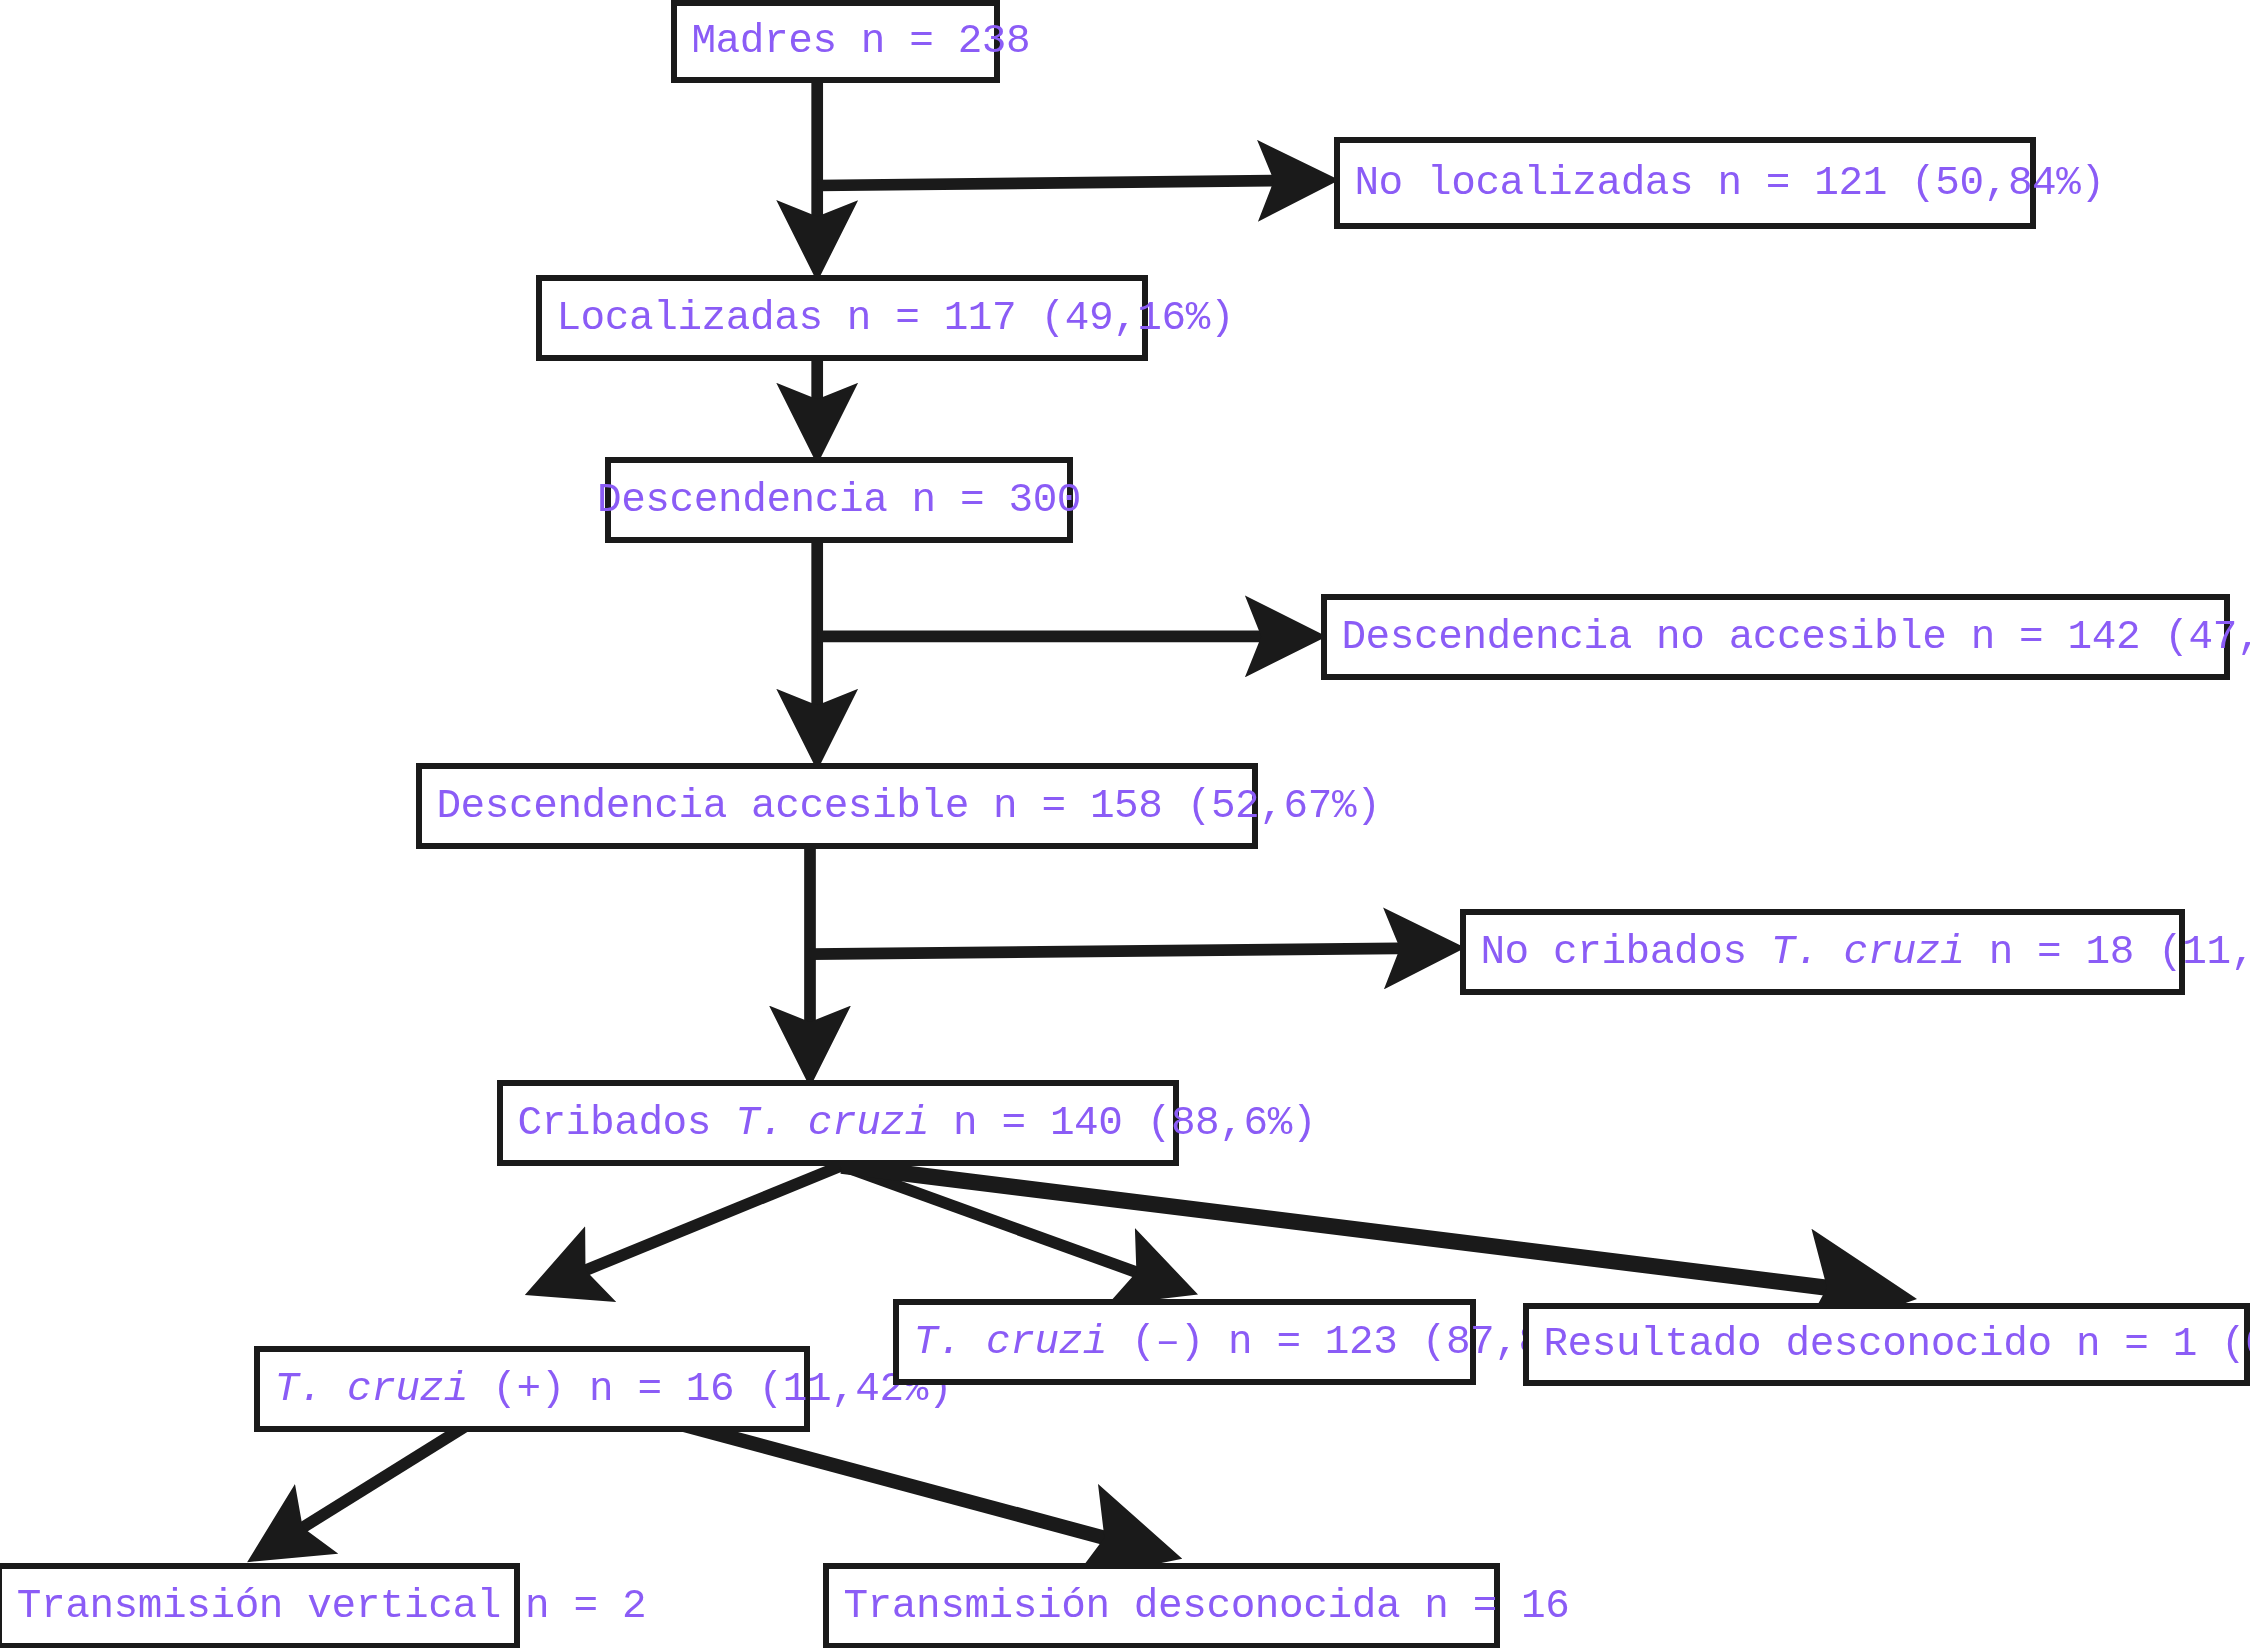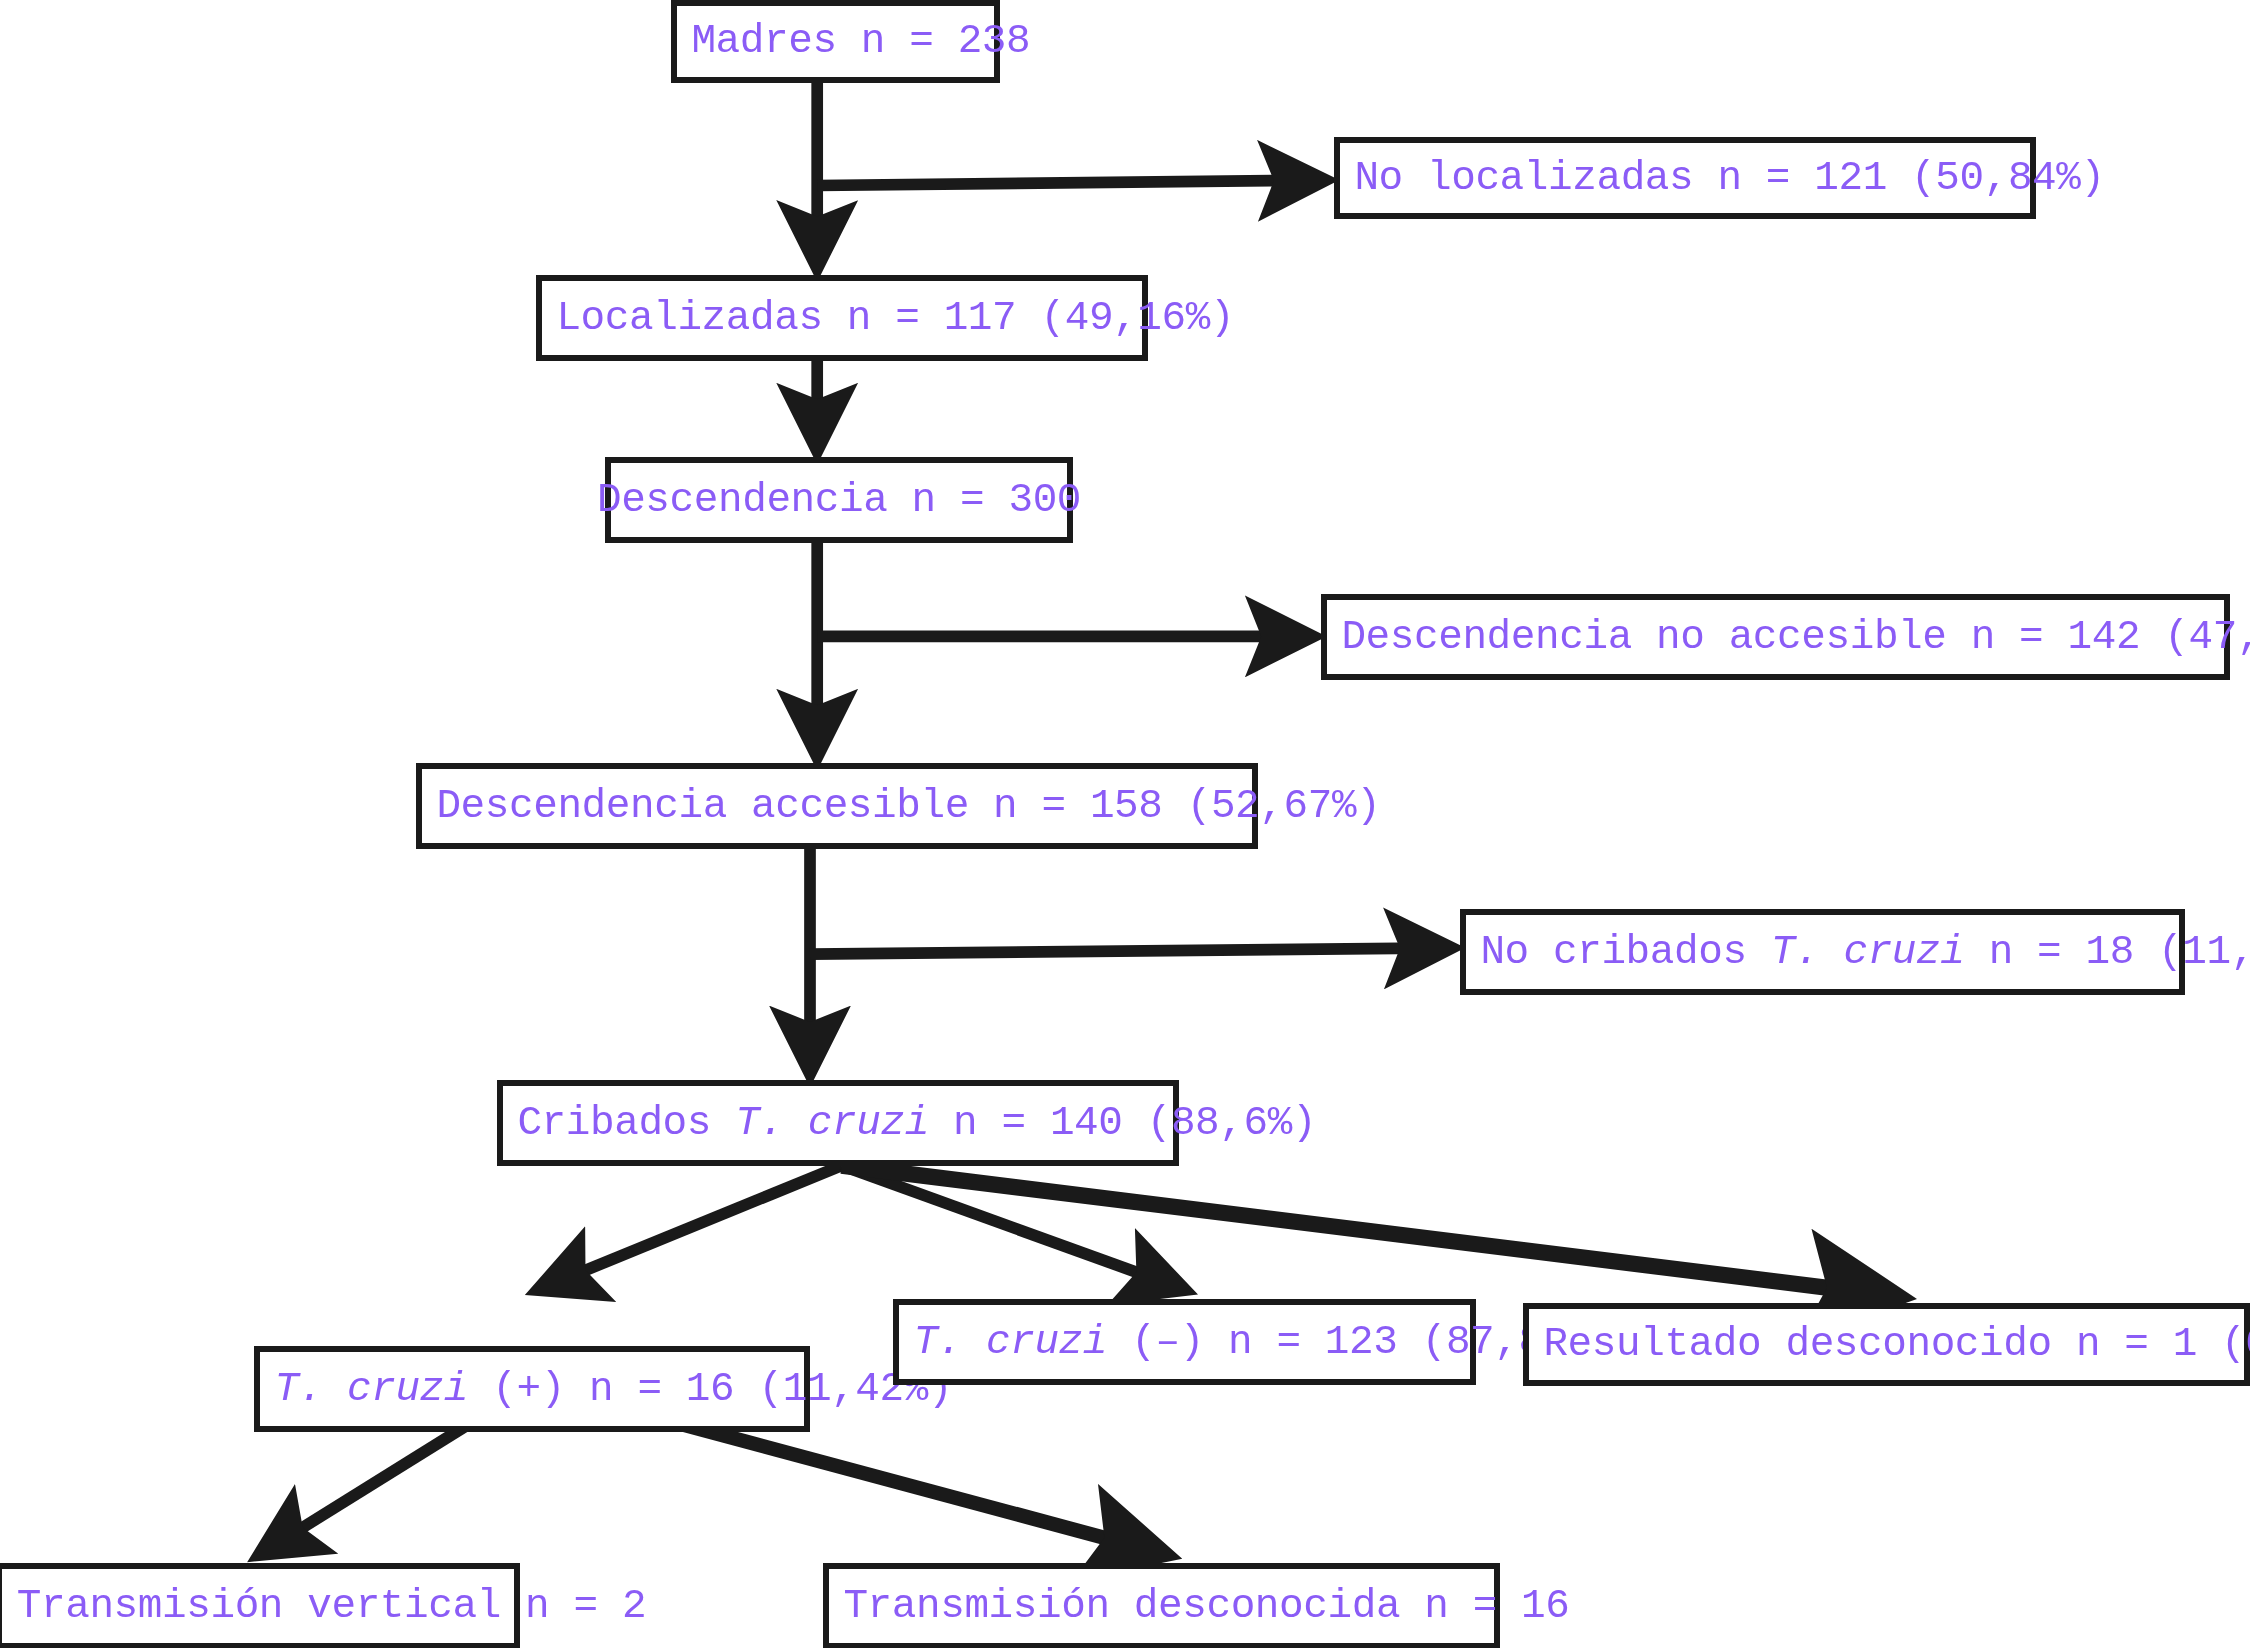--- a/index.html
+++ b/index.html
@@ -105,21 +105,21 @@
     </g>
 
     <g>
       <line x1="592" y1="1538" x2="1292" y2="1726" stroke="#1a1a1a" stroke-width="16" marker-end="url(#arrowhead)"></line>
     </g>
   </svg>
 
   <div class="node" style="left: 671px; top: 0px; width: 329px; height: 83px;">
     <span class="node-label"><span>Madres n = 238</span></span>
   </div>
-  <div class="node" style="left: 1334px; top: 137px; width: 702px; height: 82px;">
+  <div class="node" style="left: 1334px; top: 137px; width: 702px; height: 92px;">
     <span class="node-label"><span>No localizadas n = 121 (50,84%)</span></span>
   </div>
   <div class="node" style="left: 536px; top: 275px; width: 612px; height: 86px;">
     <span class="node-label"><span>Localizadas n = 117 (49,16%)</span></span>
   </div>
   <div class="node" style="left: 605px; top: 457px; width: 468px; height: 86px; justify-content: center;">
     <span class="node-label"><span>Descendencia n = 300</span></span>
   </div>
   <div class="node" style="left: 1321px; top: 594px; width: 909px; height: 86px;">
     <span class="node-label"><span>Descendencia no accesible n = 142 (47,33%)</span></span>

